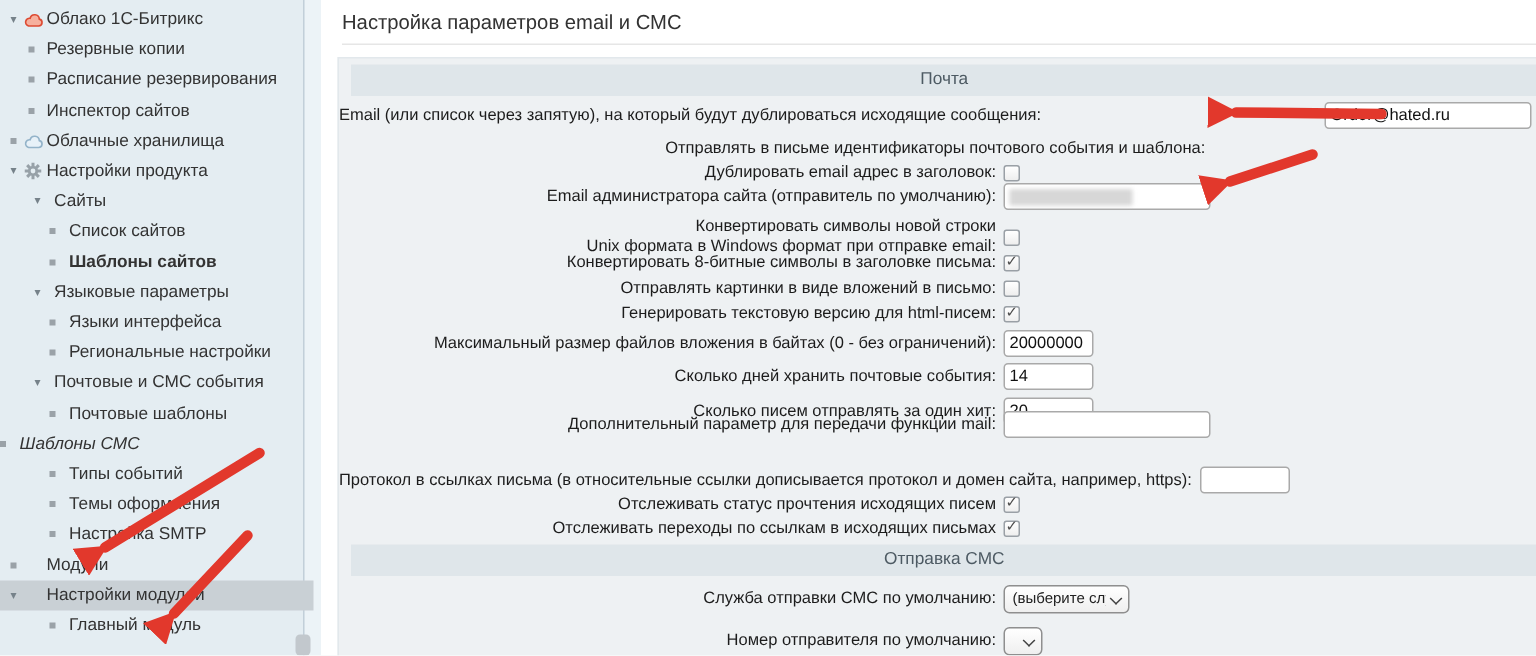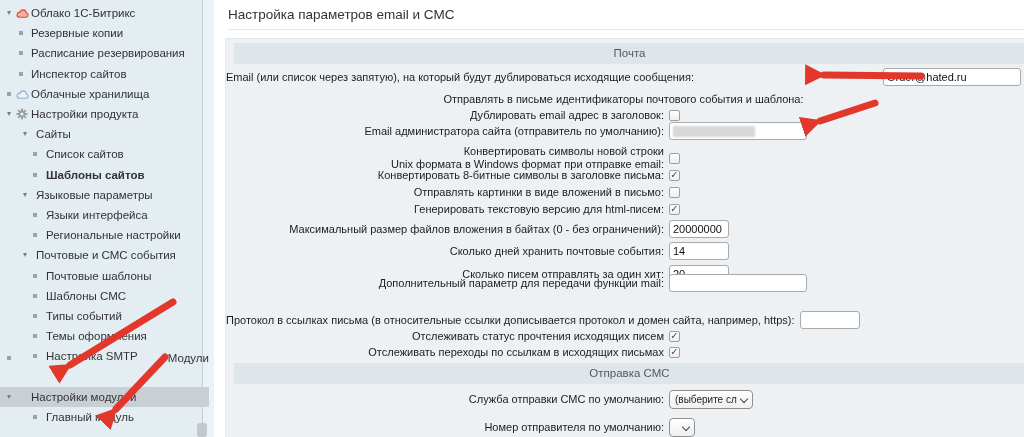--- a/index.html
+++ b/index.html
@@ -147,21 +147,21 @@
             <span class="sb-expand">▾</span>
           </span>
           <span class="sb-label" style="margin-left: 1px;">Почтовые и СМС события</span>
         </div>
         <div class="sb-row" style="top: 266px; padding-left: 33px;">
           <span class="sb-marker" style="width: 12px;">
             <span class="sb-bullet"></span>
           </span>
           <span class="sb-label" style="margin-left: 1px;">Почтовые шаблоны</span>
         </div>
-        <div class="sb-row" style="top: 286px; padding-left: 33px;">
+        <div class="sb-row" style="top: 286px;  font-style: italic;">
           <span class="sb-marker" style="width: 12px;">
             <span class="sb-bullet"></span>
           </span>
           <span class="sb-label" style="margin-left: 1px;">Шаблоны СМС</span>
         </div>
         <div class="sb-row" style="top: 306px; padding-left: 33px;">
           <span class="sb-marker" style="width: 12px;">
             <span class="sb-bullet"></span>
           </span>
           <span class="sb-label" style="margin-left: 1px;">Типы событий</span>
@@ -171,21 +171,21 @@
             <span class="sb-bullet"></span>
           </span>
           <span class="sb-label" style="margin-left: 1px;">Темы оформления</span>
         </div>
         <div class="sb-row" style="top: 346px; padding-left: 33px;">
           <span class="sb-marker" style="width: 12px;">
             <span class="sb-bullet"></span>
           </span>
           <span class="sb-label" style="margin-left: 1px;">Настройка SMTP</span>
         </div>
-        <div class="sb-row" style="top: 348px; padding-left: 7px; justify-content: space-between;">
+        <div class="sb-row" style="top: 367px; padding-left: 7px;">
           <span class="sb-marker" style="width: 23px;">
             <span class="sb-bullet"></span>
           </span>
           <span class="sb-label" style="margin-left: 1px;">Модули</span>
         </div>
         <div class="sb-row selected" style="top: 387px; padding-left: 7px;">
           <span class="sb-marker" style="width: 23px;">
             <span class="sb-expand">▾</span>
           </span>
           <span class="sb-label" style="margin-left: 1px;">Настройки модулей</span>

